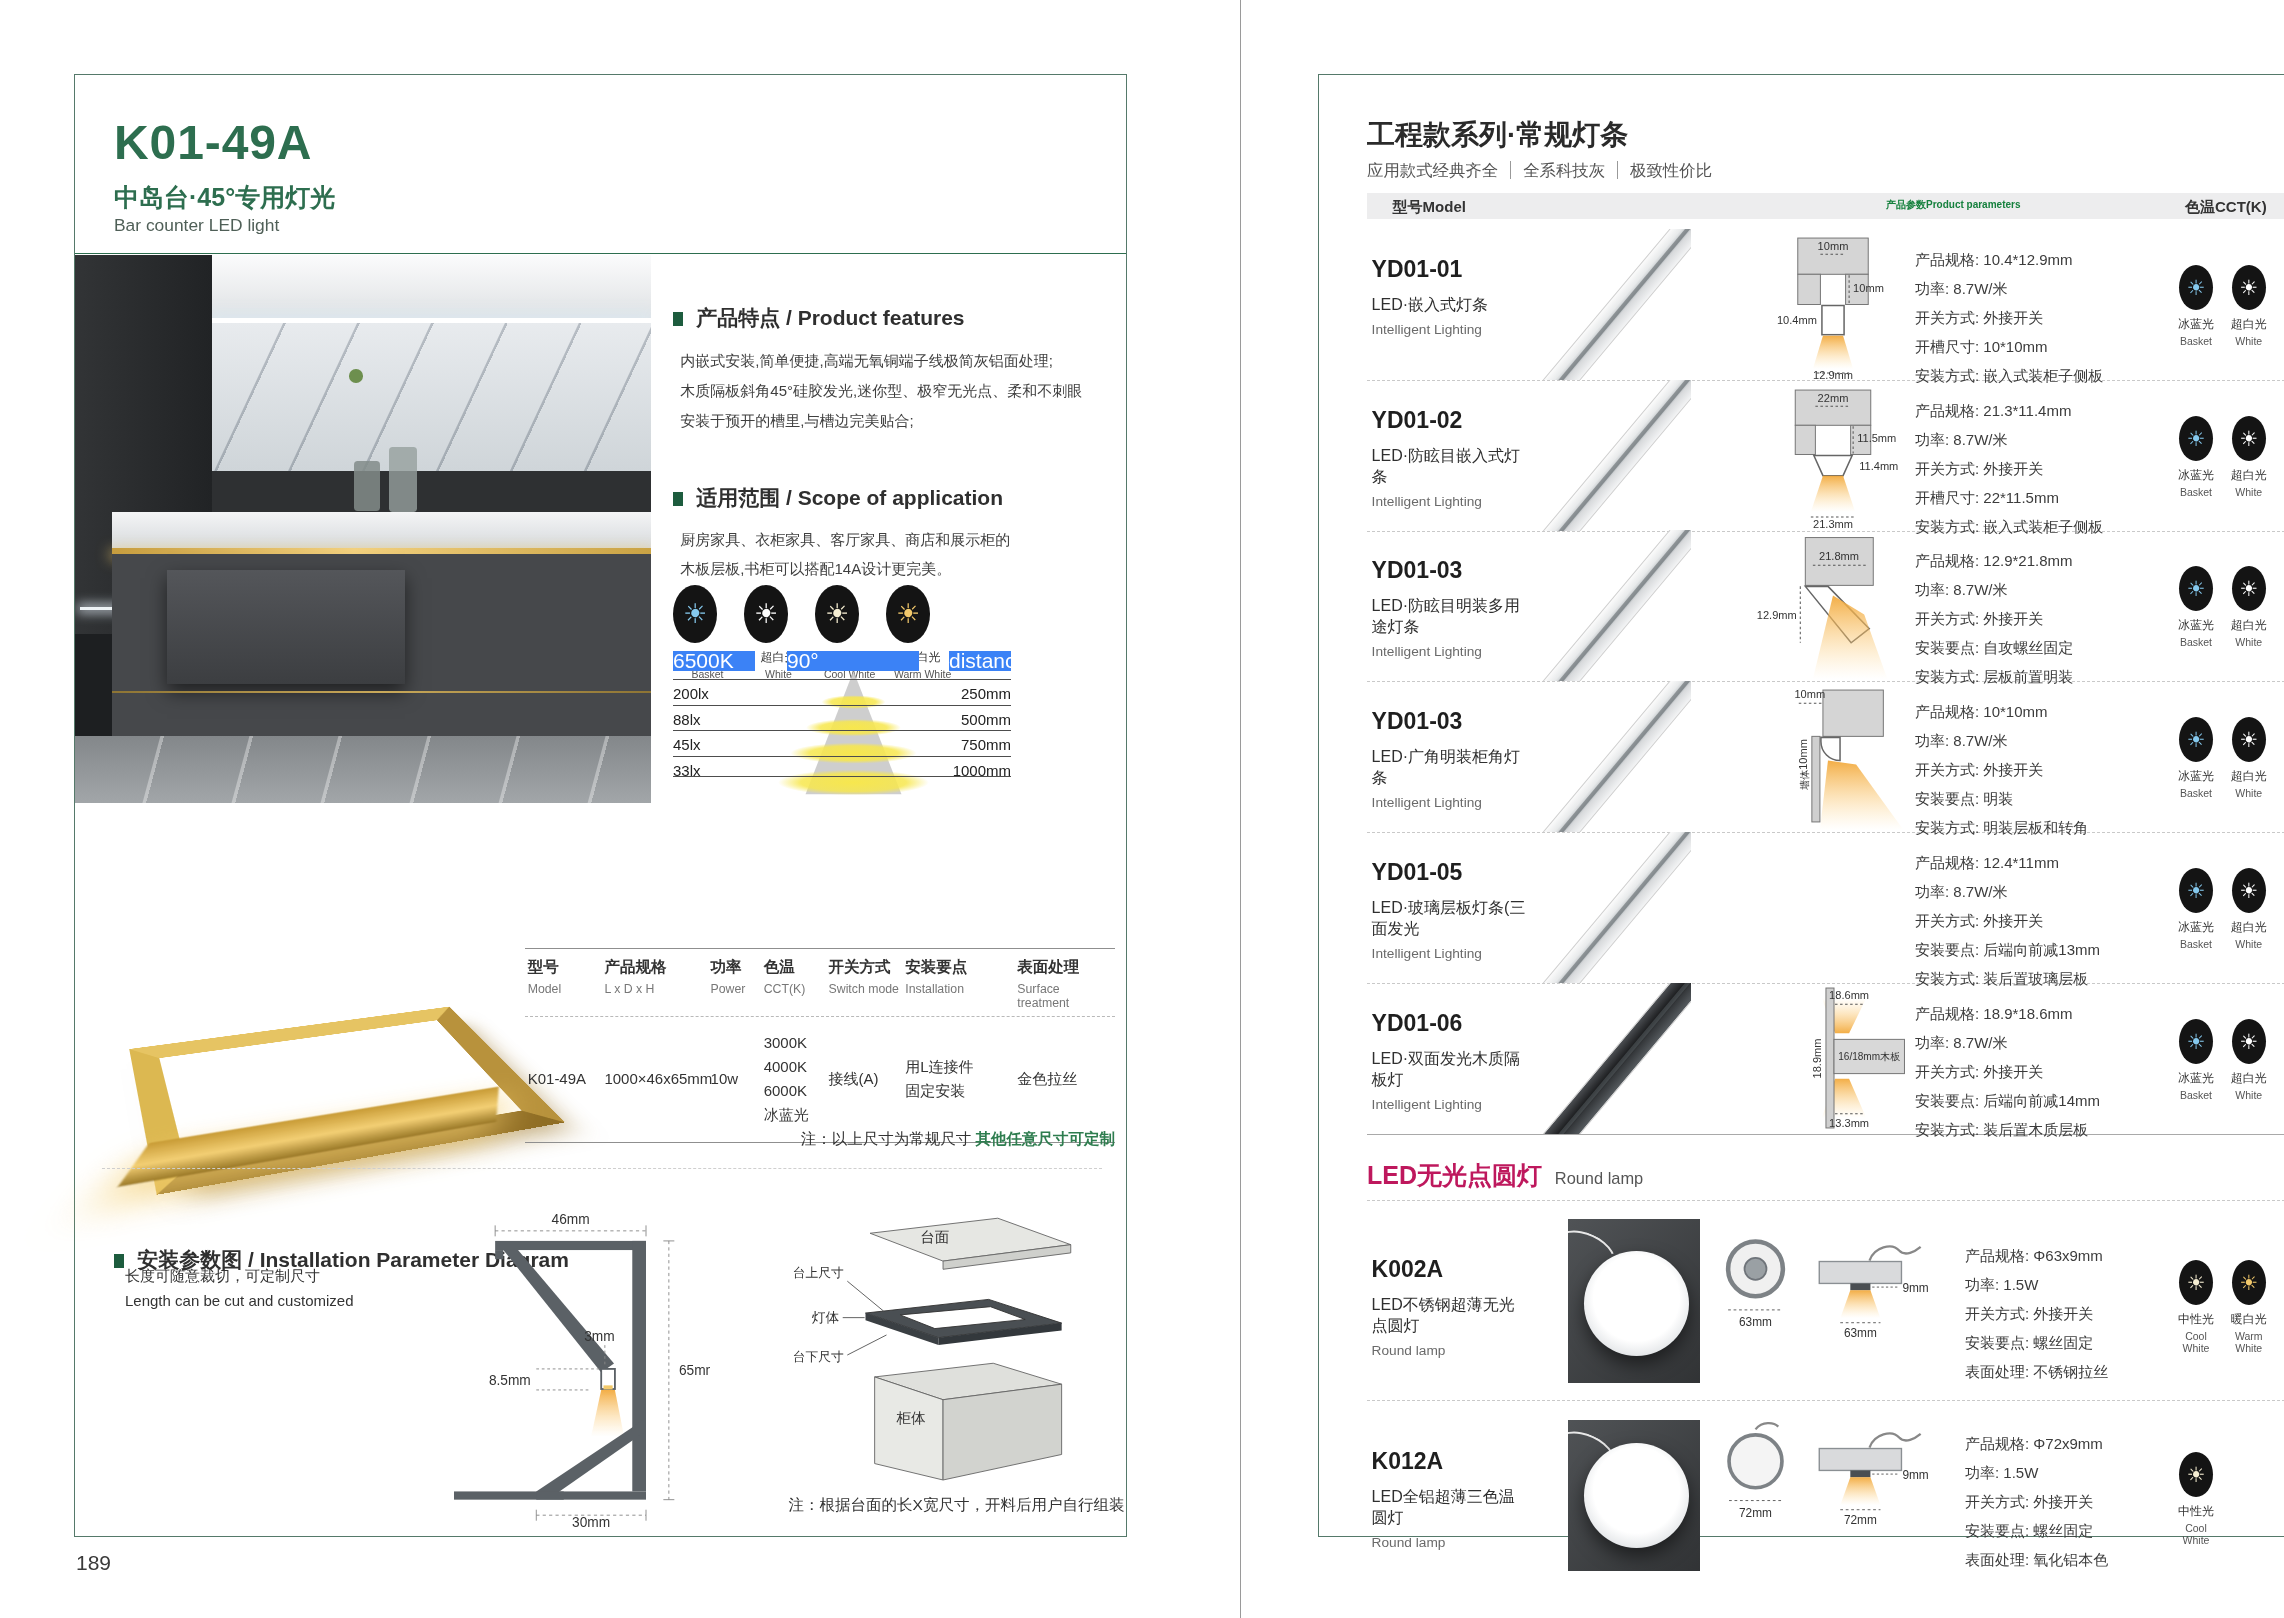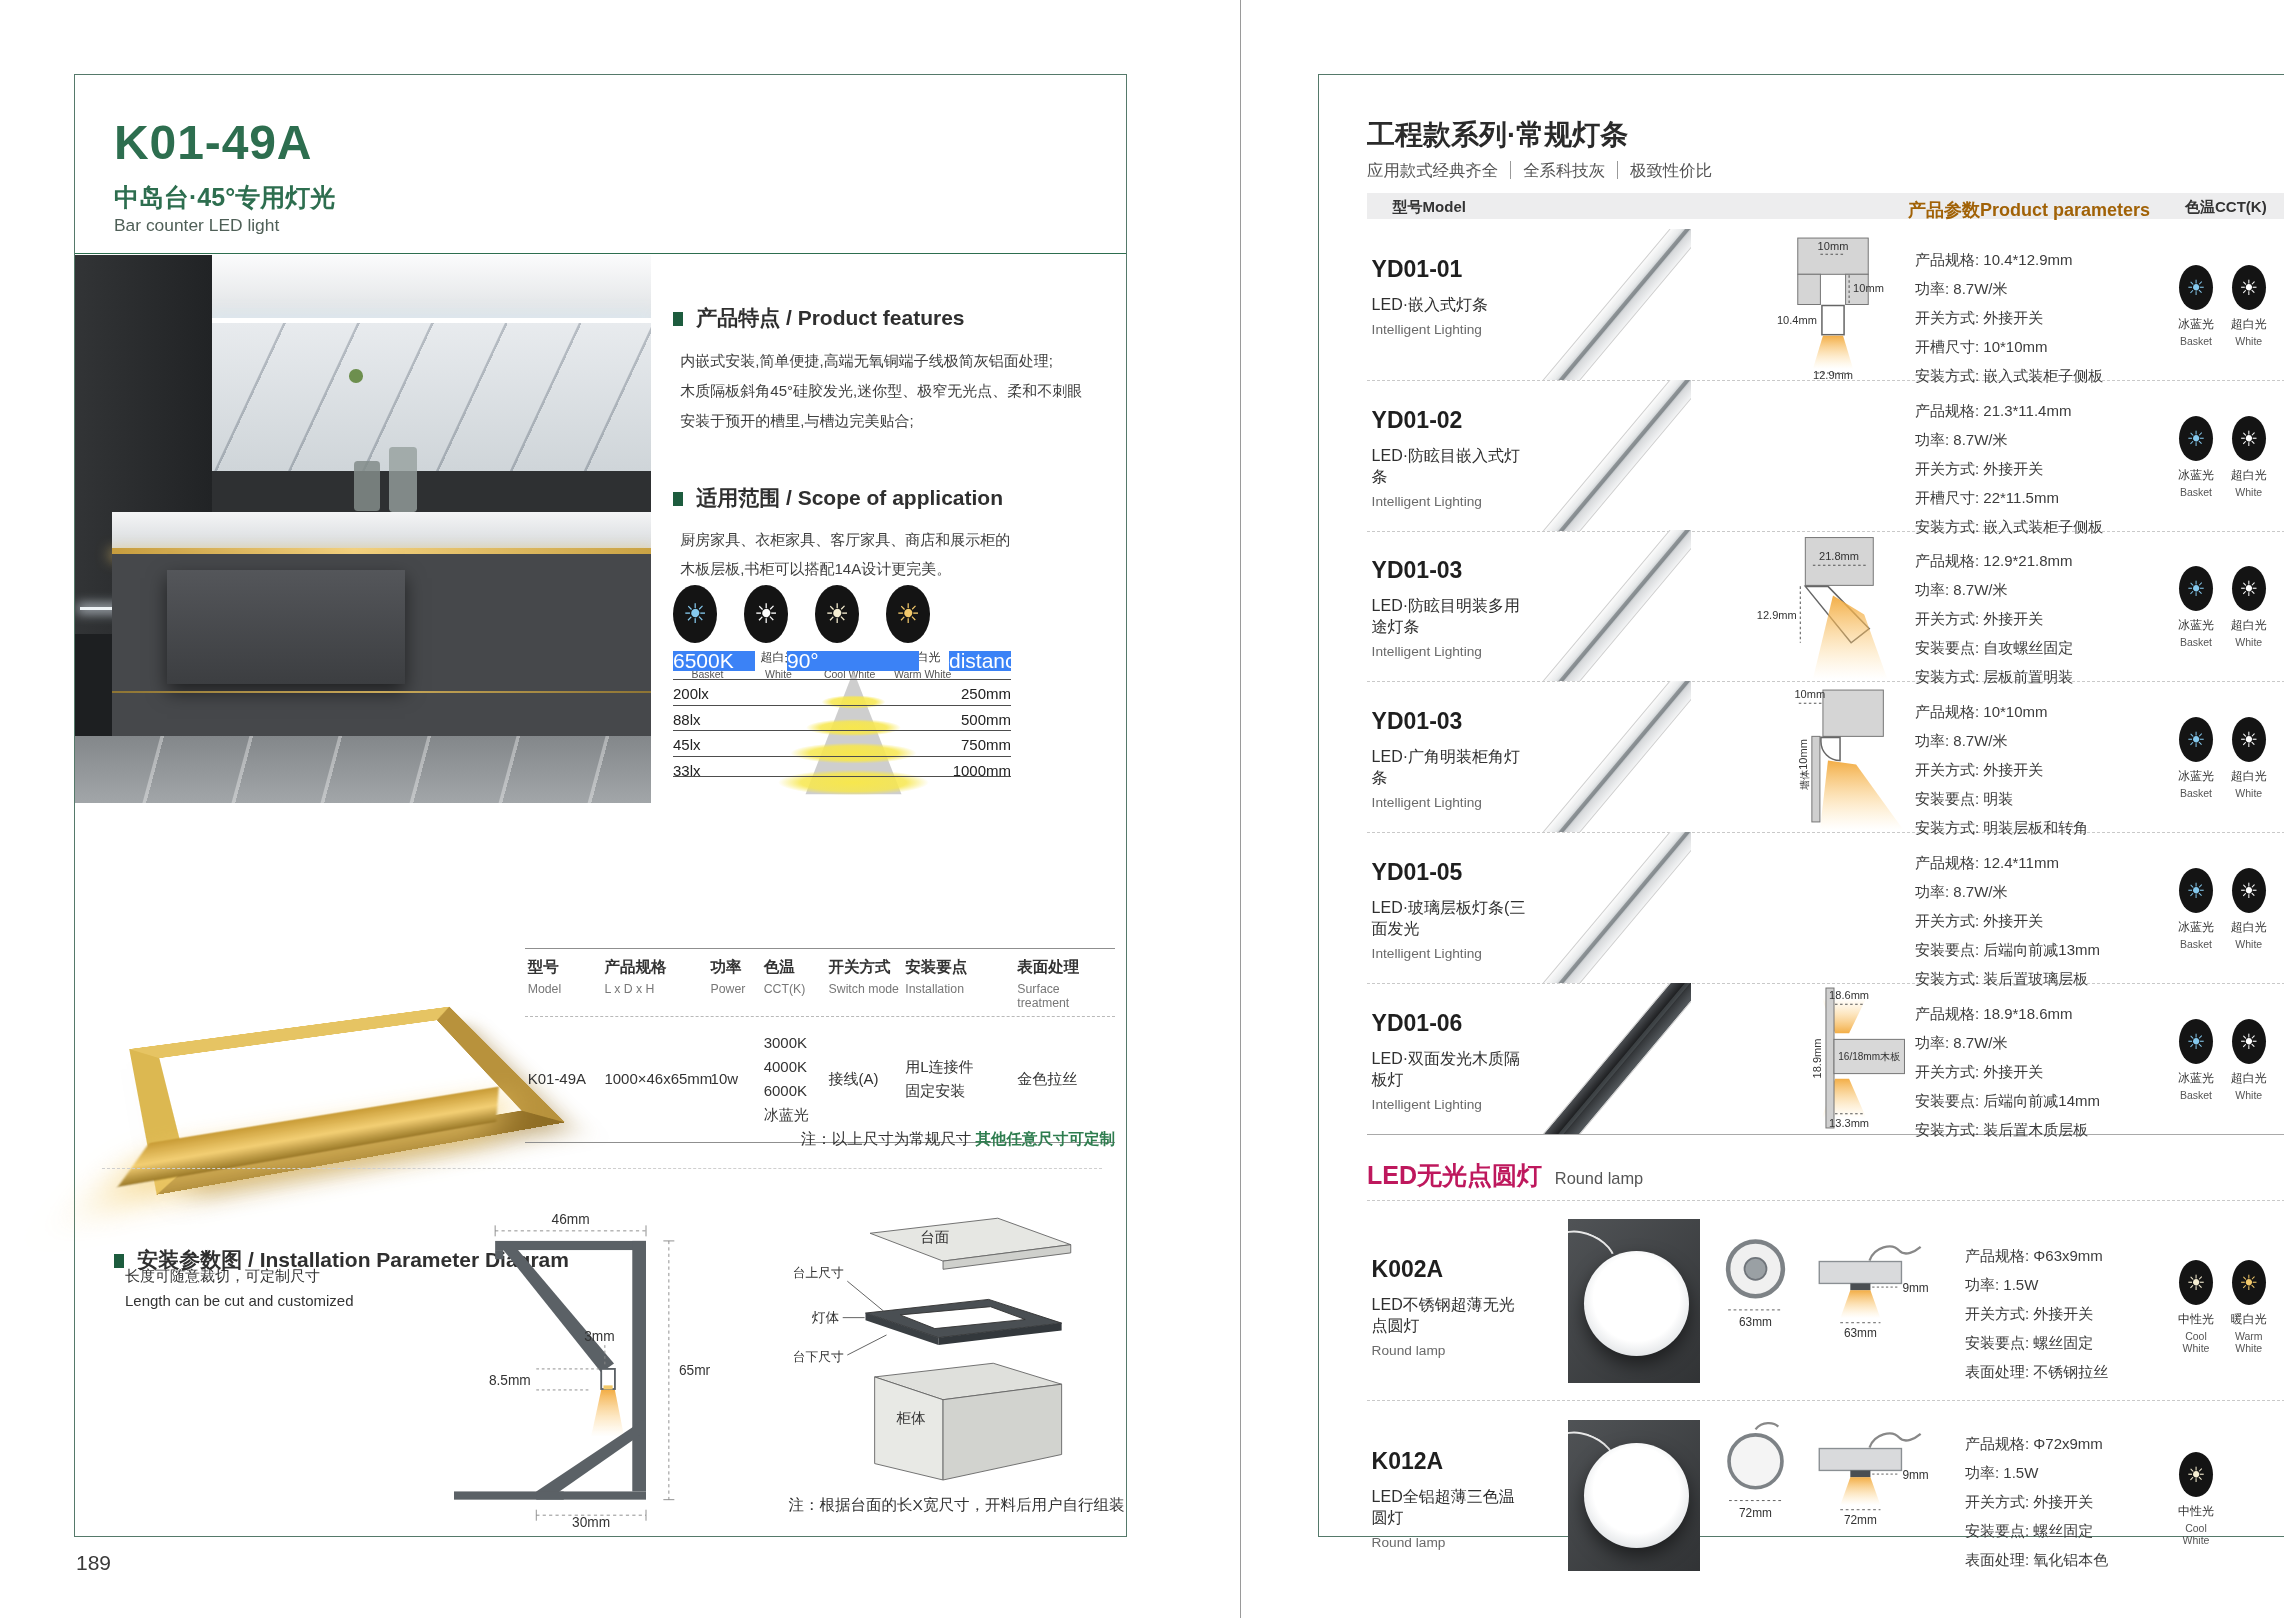--- a/index.html
+++ b/index.html
@@ -91,21 +91,21 @@
   .svgdiag{position:absolute;}
   svg text{font-family:"Liberation Sans","DejaVu Sans",sans-serif;}
   .inst-note{position:absolute;left:676px;top:1420px;width:411px;font-size:15.5px;color:#333;text-align:center;}
   
   .rp-title{position:absolute;left:48px;top:41px;font-size:28px;font-weight:bold;color:#2a2a2a;}
   .rp-sub{position:absolute;left:48px;top:85px;font-size:16.4px;color:#555;}
   .rp-sub span{padding:0 12px;border-left:1.4px solid #999;}
   .rp-sub span:first-child{border-left:none;padding-left:0;}
   .rp-headbar{position:absolute;left:48px;top:118px;width:978px;height:25.6px;background:#ededee;}
   .rp-headbar .h1{position:absolute;left:25.6px;top:4.6px;font-size:15px;font-weight:bold;color:#333;}
-  .rp-headbar .h2{position:absolute;left:541px;top:4.6px;font-size:18px;font-weight:bold;color:#a16207;}
+  .rp-headbar .h2{position:absolute;left:519px;top:4.6px;font-size:10px;font-weight:bold;color:#15803d;}
   .rp-headbar .h3{position:absolute;left:818px;top:4.6px;font-size:15px;font-weight:bold;color:#333;}
   .prow{position:absolute;left:48px;width:978px;height:151px;border-bottom:1.4px dashed #c9c9c9;}
   .prow.solid{border-bottom:1.8px solid #a9a9a9;}
   .krow{position:absolute;left:48px;width:978px;height:199px;}
   .krow.dashed{border-bottom:1.4px dashed #c9c9c9;}
   .pmodel{position:absolute;left:4.6px;top:27px;width:155px;}
   .pm-code{font-size:23px;font-weight:bold;color:#1f1f1f;}
   .pm-cn{font-size:16px;color:#2f2f2f;margin-top:12px;}
   .pm-en{font-size:13.7px;color:#6a6a6a;margin-top:5.5px;}
   .pstrip{position:absolute;left:160px;top:0;width:164px;height:151px;overflow:hidden;}
@@ -434,20 +434,36 @@
 
     <div class="prow" style="top:305px">
       <div class="pmodel">
         <div class="pm-code">YD01-02</div>
         <div class="pm-cn">LED·防眩目嵌入式灯条</div>
         <div class="pm-en">Intelligent Lighting</div>
       </div>
       <div class="pstrip">
           <div class="bar"></div>
         </div>
+      <div class="pdiag">
+        <svg width="164" height="151" viewBox="0 0 320 300">
+          <rect x="85" y="20" width="150" height="70" fill="#d5d5d5" stroke="#777" stroke-width="2"></rect>
+          <rect x="85" y="90" width="40" height="58" fill="#d5d5d5" stroke="#777" stroke-width="2"></rect>
+          <rect x="195" y="90" width="40" height="58" fill="#d5d5d5" stroke="#777" stroke-width="2"></rect>
+          <line x1="125" y1="52" x2="195" y2="52" stroke="#555" stroke-width="2" stroke-dasharray="5 5"></line>
+          <text x="160" y="44" font-size="22" fill="#333" text-anchor="middle">22mm</text>
+          <line x1="200" y1="92" x2="200" y2="146" stroke="#555" stroke-width="2" stroke-dasharray="5 5"></line>
+          <text x="208" y="124" font-size="22" fill="#333">11.5mm</text>
+          <polygon points="122,150 198,150 180,190 140,190" fill="#fff" stroke="#666" stroke-width="3"></polygon>
+          <text x="212" y="178" font-size="22" fill="#333">11.4mm</text>
+          <polygon points="140,190 116,262 204,262 180,190" fill="url(#coneD)"></polygon>
+          <line x1="116" y1="272" x2="204" y2="272" stroke="#555" stroke-width="2" stroke-dasharray="5 5"></line>
+          <text x="160" y="294" font-size="22" fill="#333" text-anchor="middle">21.3mm</text>
+        </svg>
+      </div>
       <div class="pparams">
         <div>产品规格: 21.3*11.4mm</div>
         <div>功率: 8.7W/米</div>
         <div>开关方式: 外接开关</div>
         <div>开槽尺寸: 22*11.5mm</div>
         <div>安装方式: 嵌入式装柜子侧板</div>
       </div>
       <div class="picons">
         <div class="cct cct-sm"><span class="bulb c-ice"></span><span class="cct-cn">冰蓝光</span><span class="cct-en">Basket</span></div>
         <div class="cct cct-sm"><span class="bulb c-white"></span><span class="cct-cn">超白光</span><span class="cct-en">White</span></div>

